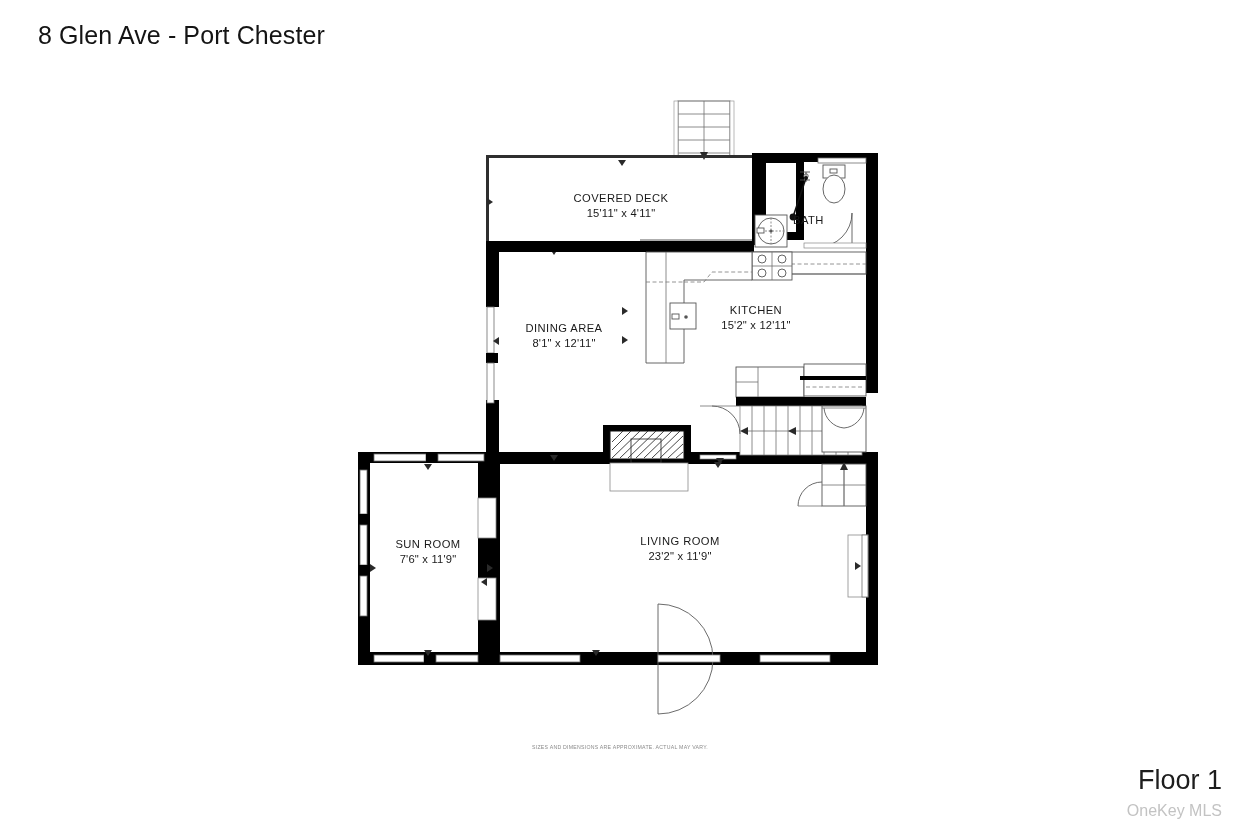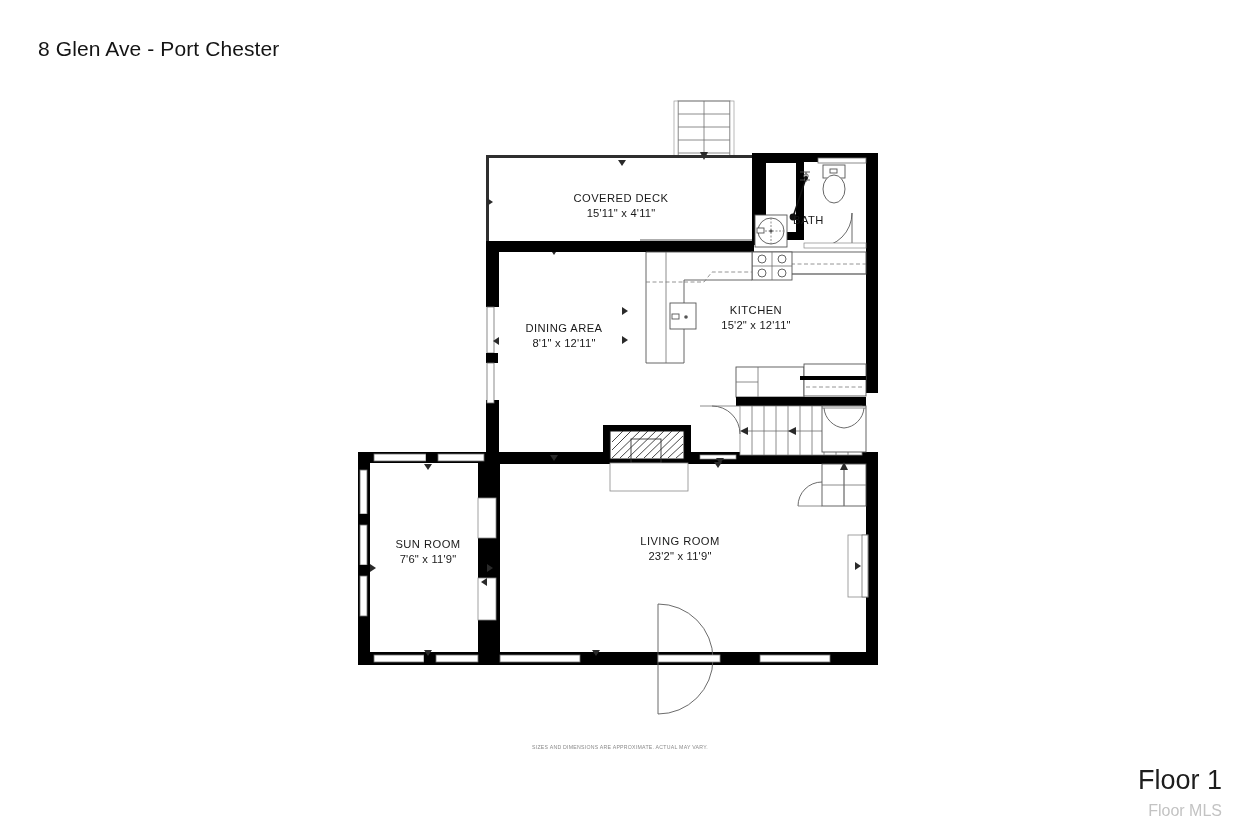--- a/index.html
+++ b/index.html
@@ -12,22 +12,22 @@
     width: 1240px;
     height: 827px;
     position: relative;
     overflow: hidden;
     font-family: "Liberation Sans", sans-serif;
     color: #1a1a1a;
   }
   #page-title {
     position: absolute;
     left: 38px;
-    top: 37px;
-    font-size: 21px;
+    top: 21px;
+    font-size: 25px;
     font-weight: 400;
     letter-spacing: 0.1px;
     color: #141414;
     white-space: nowrap;
   }
   #floorplan-canvas {
     position: absolute;
     left: 0;
     top: 0;
     width: 1240px;
@@ -357,13 +357,13 @@
     <text class="room-name" x="680" y="545" text-anchor="middle">LIVING ROOM</text>
     <text class="room-dims" x="680" y="560" text-anchor="middle">23'2" x 11'9"</text>
   </g>
 
   <text class="disclaimer-text" x="620" y="749" text-anchor="middle">SIZES AND DIMENSIONS ARE APPROXIMATE. ACTUAL MAY VARY.</text>
 
 </svg>
 
 <div id="floor-label">Floor 1</div>
 
-<div id="mls-watermark">Floor MLS</div>
+<div id="mls-watermark">OneKey MLS</div>
 
 </body></html>

